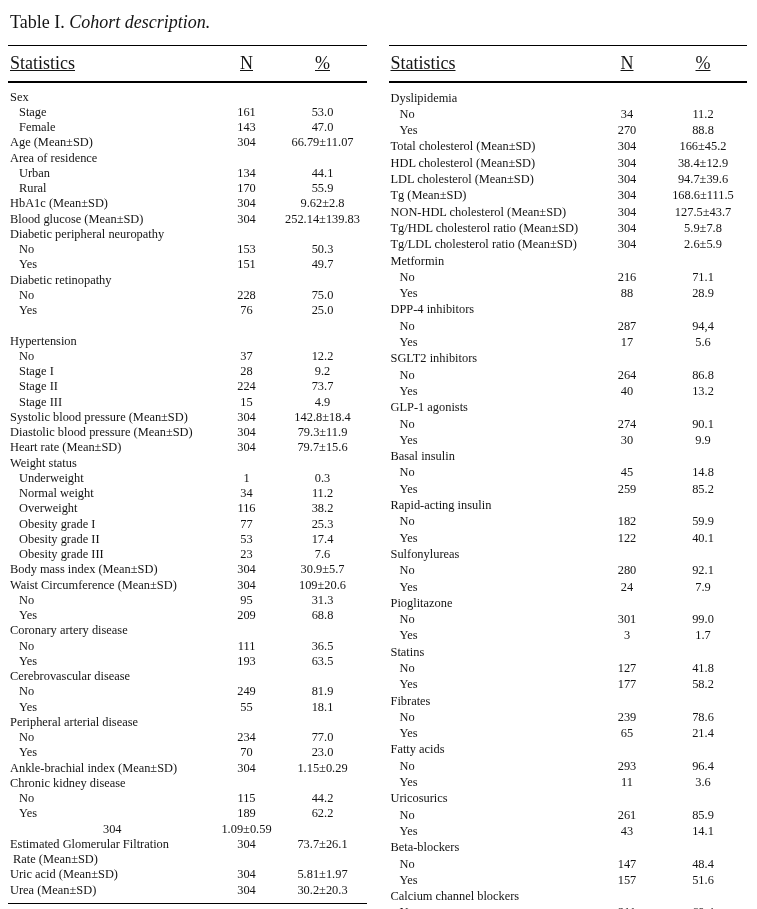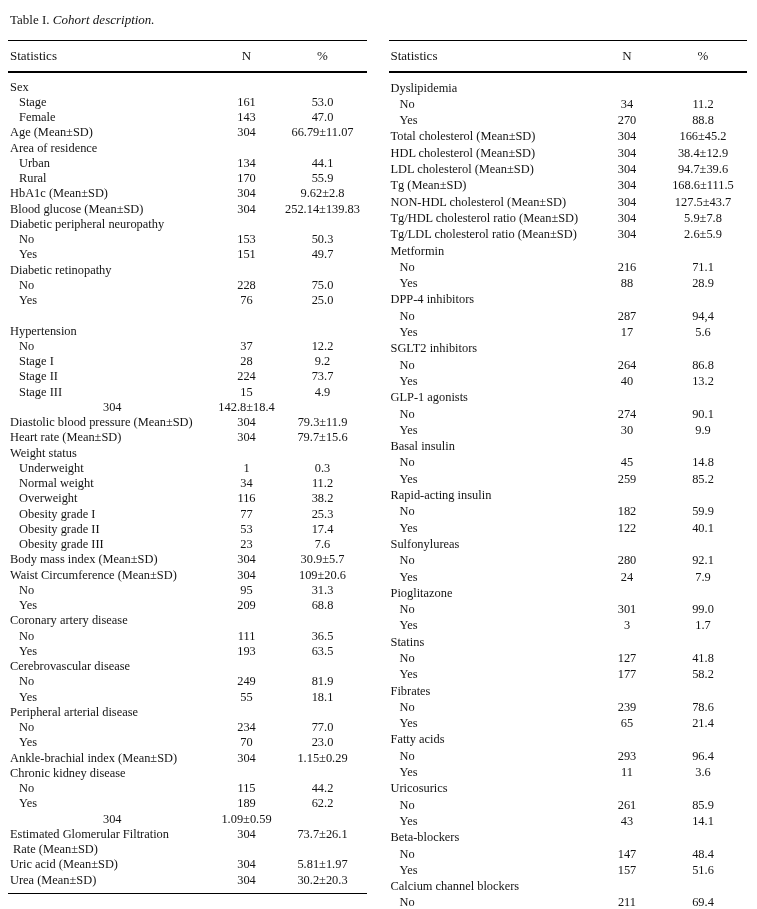--- a/index.html
+++ b/index.html
@@ -3,28 +3,28 @@
 <meta charset="utf-8">
 <style>
   * { margin:0; padding:0; box-sizing:border-box; }
   html,body { background:#ffffff; }
   body {
     width:757px; height:909px; overflow:hidden;
     font-family:"Liberation Serif","DejaVu Serif",serif;
     color:#141414;
   }
   .page { padding:8px 10px 0 8px; }
-  .caption { font-size:13px; margin:4px 0 12px 2px; }
+  .caption { font-size:18px; margin:4px 0 12px 2px; }
   .italic { font-style:italic; }
   .tables { display:flex; gap:22px; align-items:flex-start; }
   .tbl { flex:1; min-width:0; }
   .rule { height:1.3px; background:#000; }
   .hdr {
     display:grid; grid-template-columns:1fr 64px 88px;
-    font-size:13px; padding:7px 0 7px 2px;
+    font-size:18px; padding:7px 0 7px 2px;text-decoration:underline;
   }
   .hdr .n, .hdr .pct { text-align:center; }
   .tbody { padding:7px 0 5px 2px; }
   .row { display:grid; grid-template-columns:1fr 64px 88px; font-size:12.4px; }
   .tbl-left .row  { line-height:15.25px; }
   .tbl-right .row { line-height:16.3px; }
   .tbl-left .spacer { height:15.25px; }
   .row .lbl { white-space:nowrap; overflow:visible; }
   .row .lbl.indent { padding-left:9px; }
   .row .lbl2 { display:block; padding-left:3px;font-family:Liberation Serif, serif; }
@@ -146,20 +146,21 @@
             <span class="lbl indent">Stage II</span>
             <span class="cell n">224</span>
             <span class="cell pct">73.7</span>
           </div>
           <div class="row">
             <span class="lbl indent">Stage III</span>
             <span class="cell n">15</span>
             <span class="cell pct">4.9</span>
           </div>
           <div class="row">
+            <span class="lbl">Systolic blood pressure (Mean±SD)</span>
             <span class="cell n">304</span>
             <span class="cell pct">142.8±18.4</span>
           </div>
           <div class="row">
             <span class="lbl">Diastolic blood pressure (Mean±SD)</span>
             <span class="cell n">304</span>
             <span class="cell pct">79.3±11.9</span>
           </div>
           <div class="row">
             <span class="lbl">Heart rate (Mean±SD)</span>

